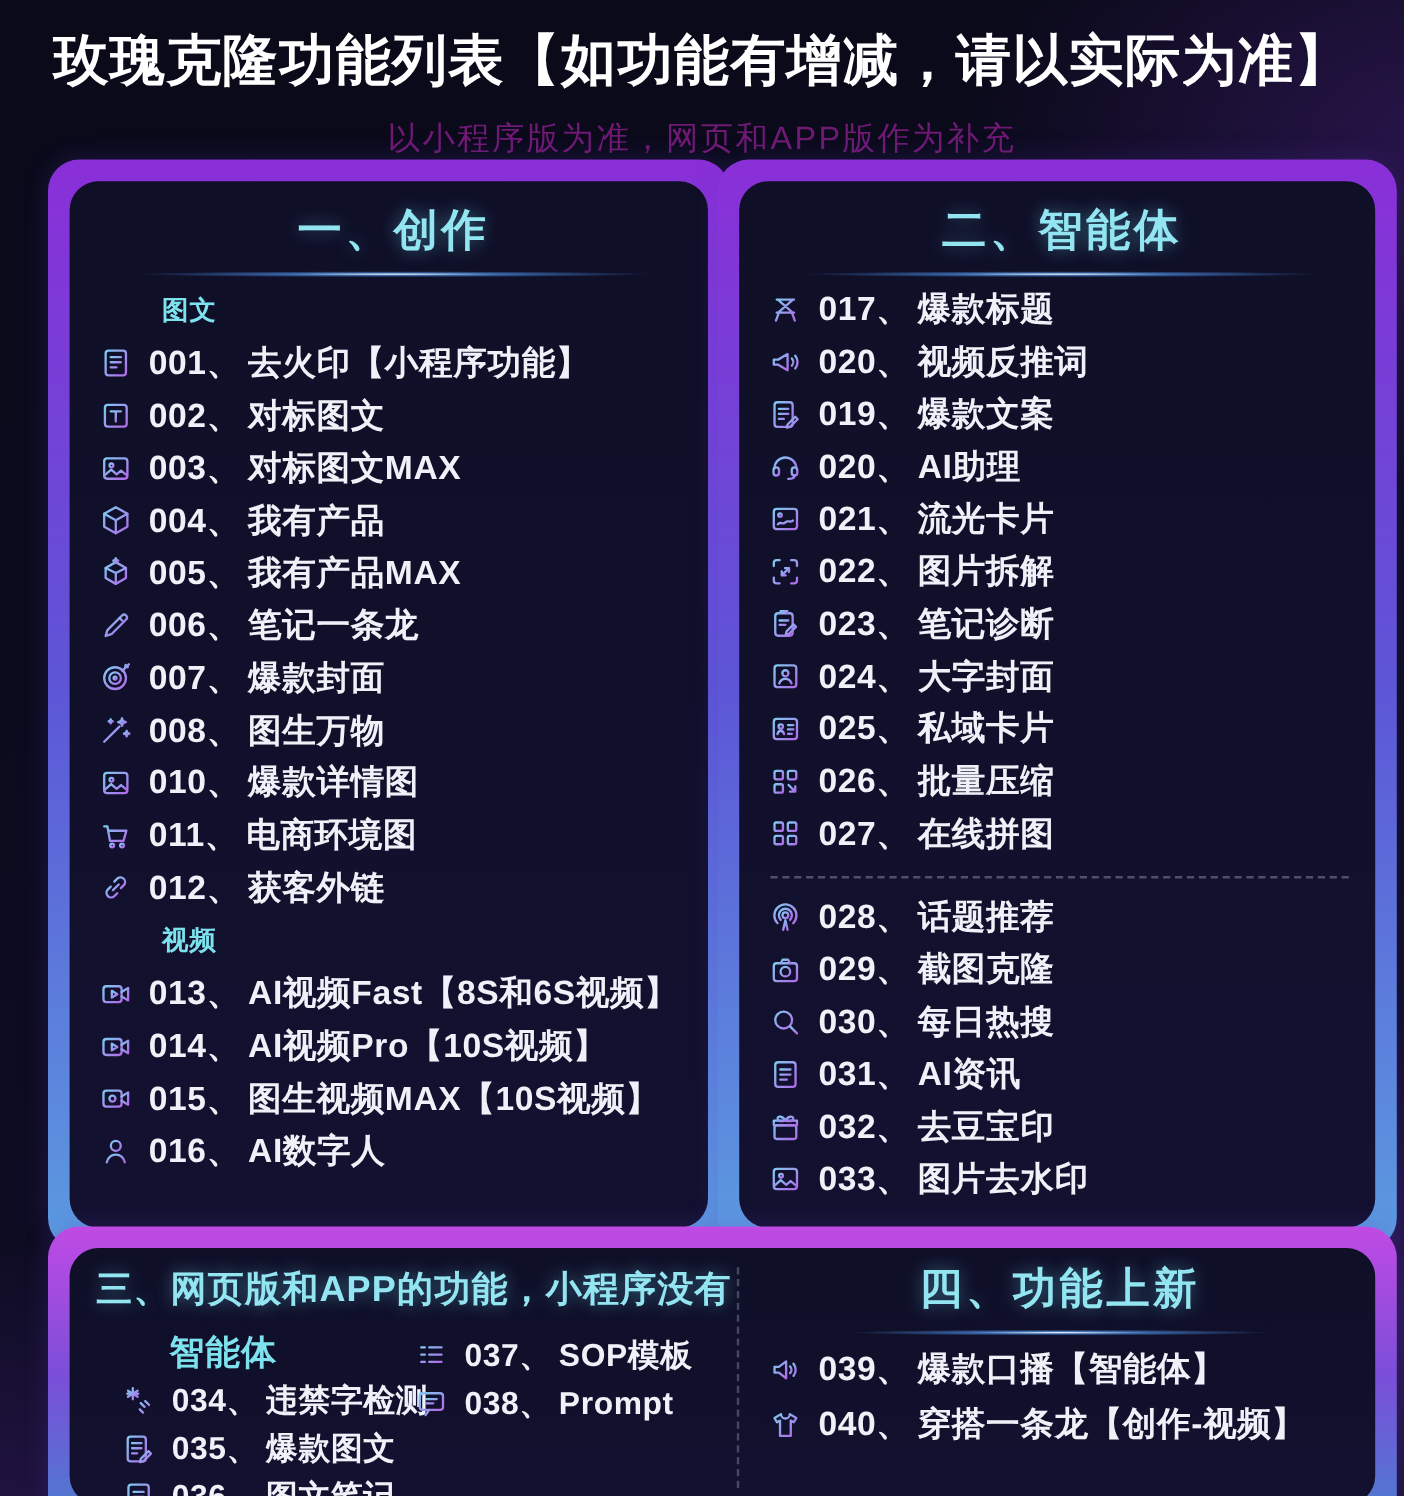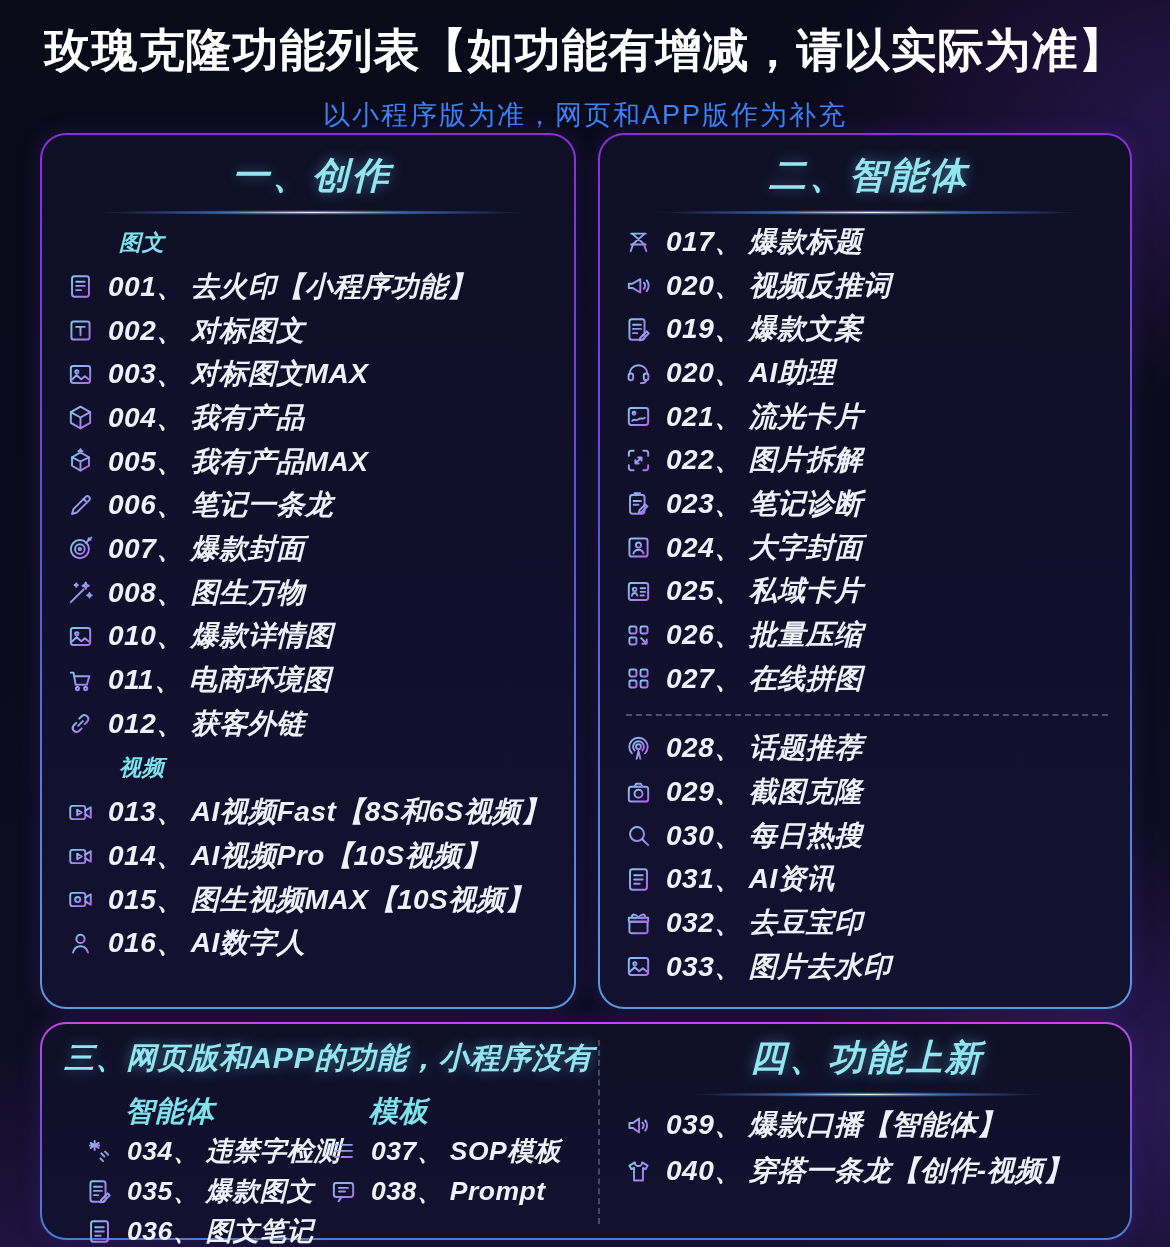--- a/index.html
+++ b/index.html
@@ -6,25 +6,25 @@
   body{
     width:1170px;height:1247px;position:relative;overflow:hidden;
     font-family:"Liberation Sans",sans-serif;color:#eef1f7;
     background:
       radial-gradient(620px 420px at 103% 10%, rgba(90,38,155,.38), transparent 65%),
       radial-gradient(700px 480px at -6% 108%, rgba(92,40,165,.32), transparent 65%),
       radial-gradient(640px 430px at 104% 88%, rgba(98,46,178,.36), transparent 65%),
       linear-gradient(175deg,#0a0a19 0%,#0c0b1f 55%,#110e27 100%);
   }
   .title{margin:0;padding-top:20px;text-align:center;font-size:46px;font-weight:bold;color:#ffffff;letter-spacing:1px;}
-  .subtitle{text-align:center;font-size:27px;color:#3b82f6;margin-top:15px;letter-spacing:2px;}
-
-  .panel{position:absolute;border-radius:26px;padding:2px;
+  .subtitle{text-align:center;font-size:27px;color:#701a75;margin-top:15px;letter-spacing:2px;}
+
+  .panel{position:absolute;border-radius:26px;padding:18px;
     background:linear-gradient(180deg,#8a2fd8 0%,#5d55d6 48%,#5b9be0 100%);
-    box-shadow:0 0 22px rgba(90,60,200,.22);font-style:italic;}
+    box-shadow:0 0 22px rgba(90,60,200,.22);}
   .panel-bottom{background:linear-gradient(180deg,#c04ae4 0%,#7a4fd8 50%,#4a7fd0 100%);}
   .panel-inner{height:100%;border-radius:24px;box-sizing:border-box;
     background:linear-gradient(180deg,#0f0f27 0%,#131130 100%);
     padding:10px 16px 6px 24px;display:flex;flex-direction:column;}
   .panel-1{left:40px;top:133px;width:532px;height:872px;}
   .panel-2{left:598px;top:133px;width:530px;height:872px;}
   .panel-bottom{left:40px;top:1022px;width:1088px;height:214px;}
 
   .panel-title{text-align:center;font-size:37px;font-weight:bold;color:#93e6f1;
     letter-spacing:3px;margin-top:6px;text-shadow:0 0 14px rgba(110,215,240,.45);}
@@ -482,21 +482,20 @@
                     <rect x="5" y="3.5" width="14" height="17" rx="2"></rect>
                     <path d="M8.5 8.5h7M8.5 12h7M8.5 15.5h4.5"></path>
                   </svg>
                 </span>
                 <span class="num">036、</span>
                 <span class="label">图文笔记</span>
               </div>
             </div>
         </div>
         <div class="col">
-          <div class="section-head">模板</div>
           <div class="list">
               <div class="item">
                 <span class="icon">
                   <svg viewBox="0 0 24 24" fill="none" stroke="url(#ig)" stroke-width="1.6" stroke-linecap="round" stroke-linejoin="round">
                     <path d="M5 6.5h2.5M5 11.5h2.5M5 16.5h2.5M10.5 6.5h8.5M10.5 11.5h8.5M10.5 16.5h8.5"></path>
                   </svg>
                 </span>
                 <span class="num">037、</span>
                 <span class="label">SOP模板</span>
               </div>

